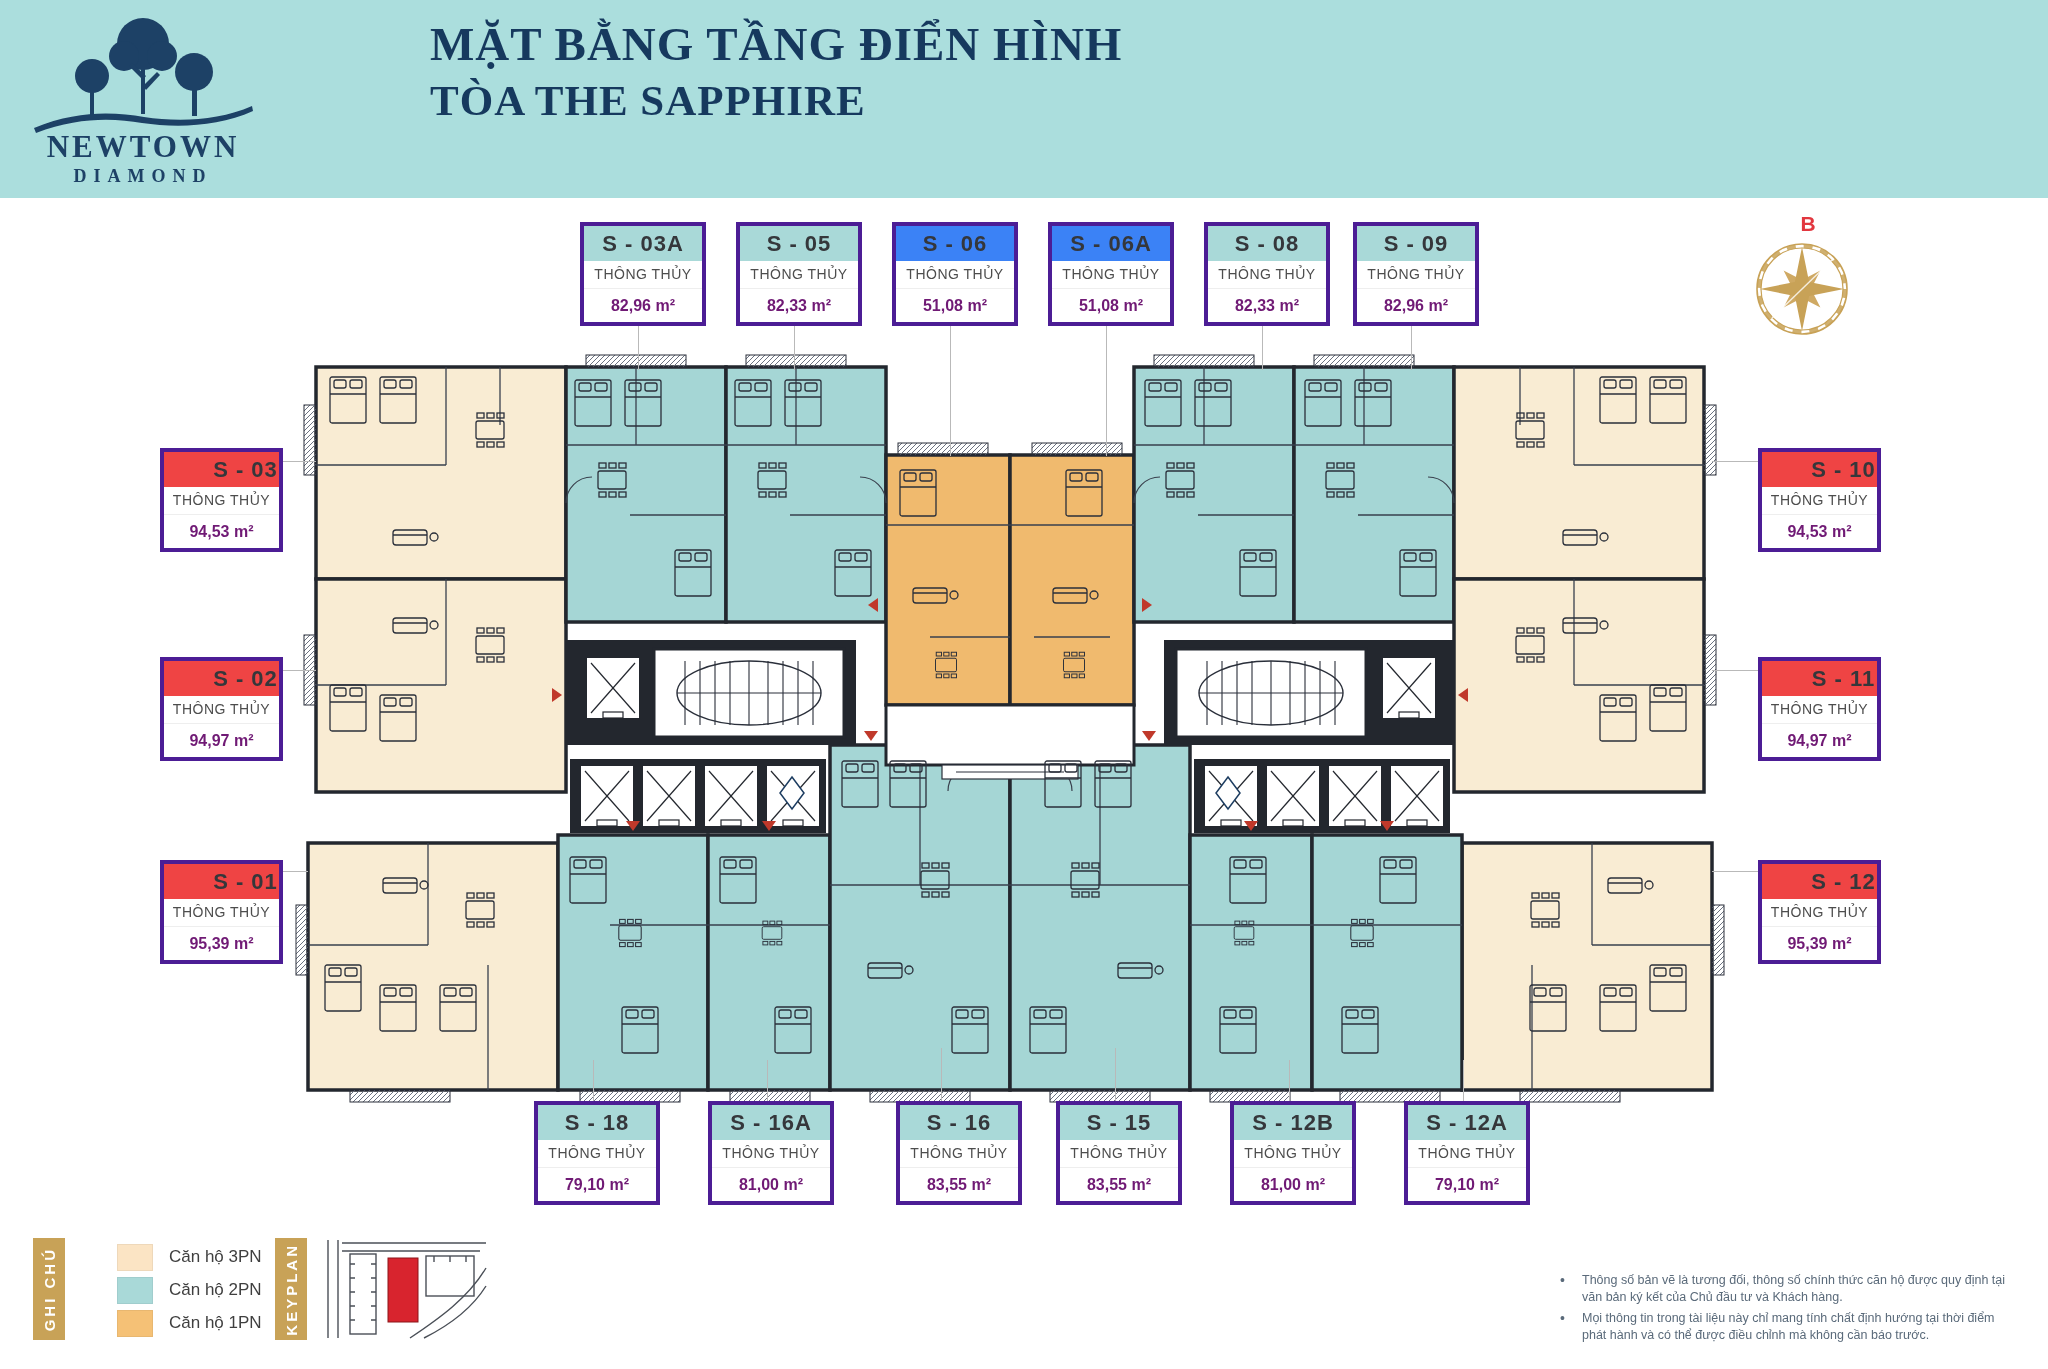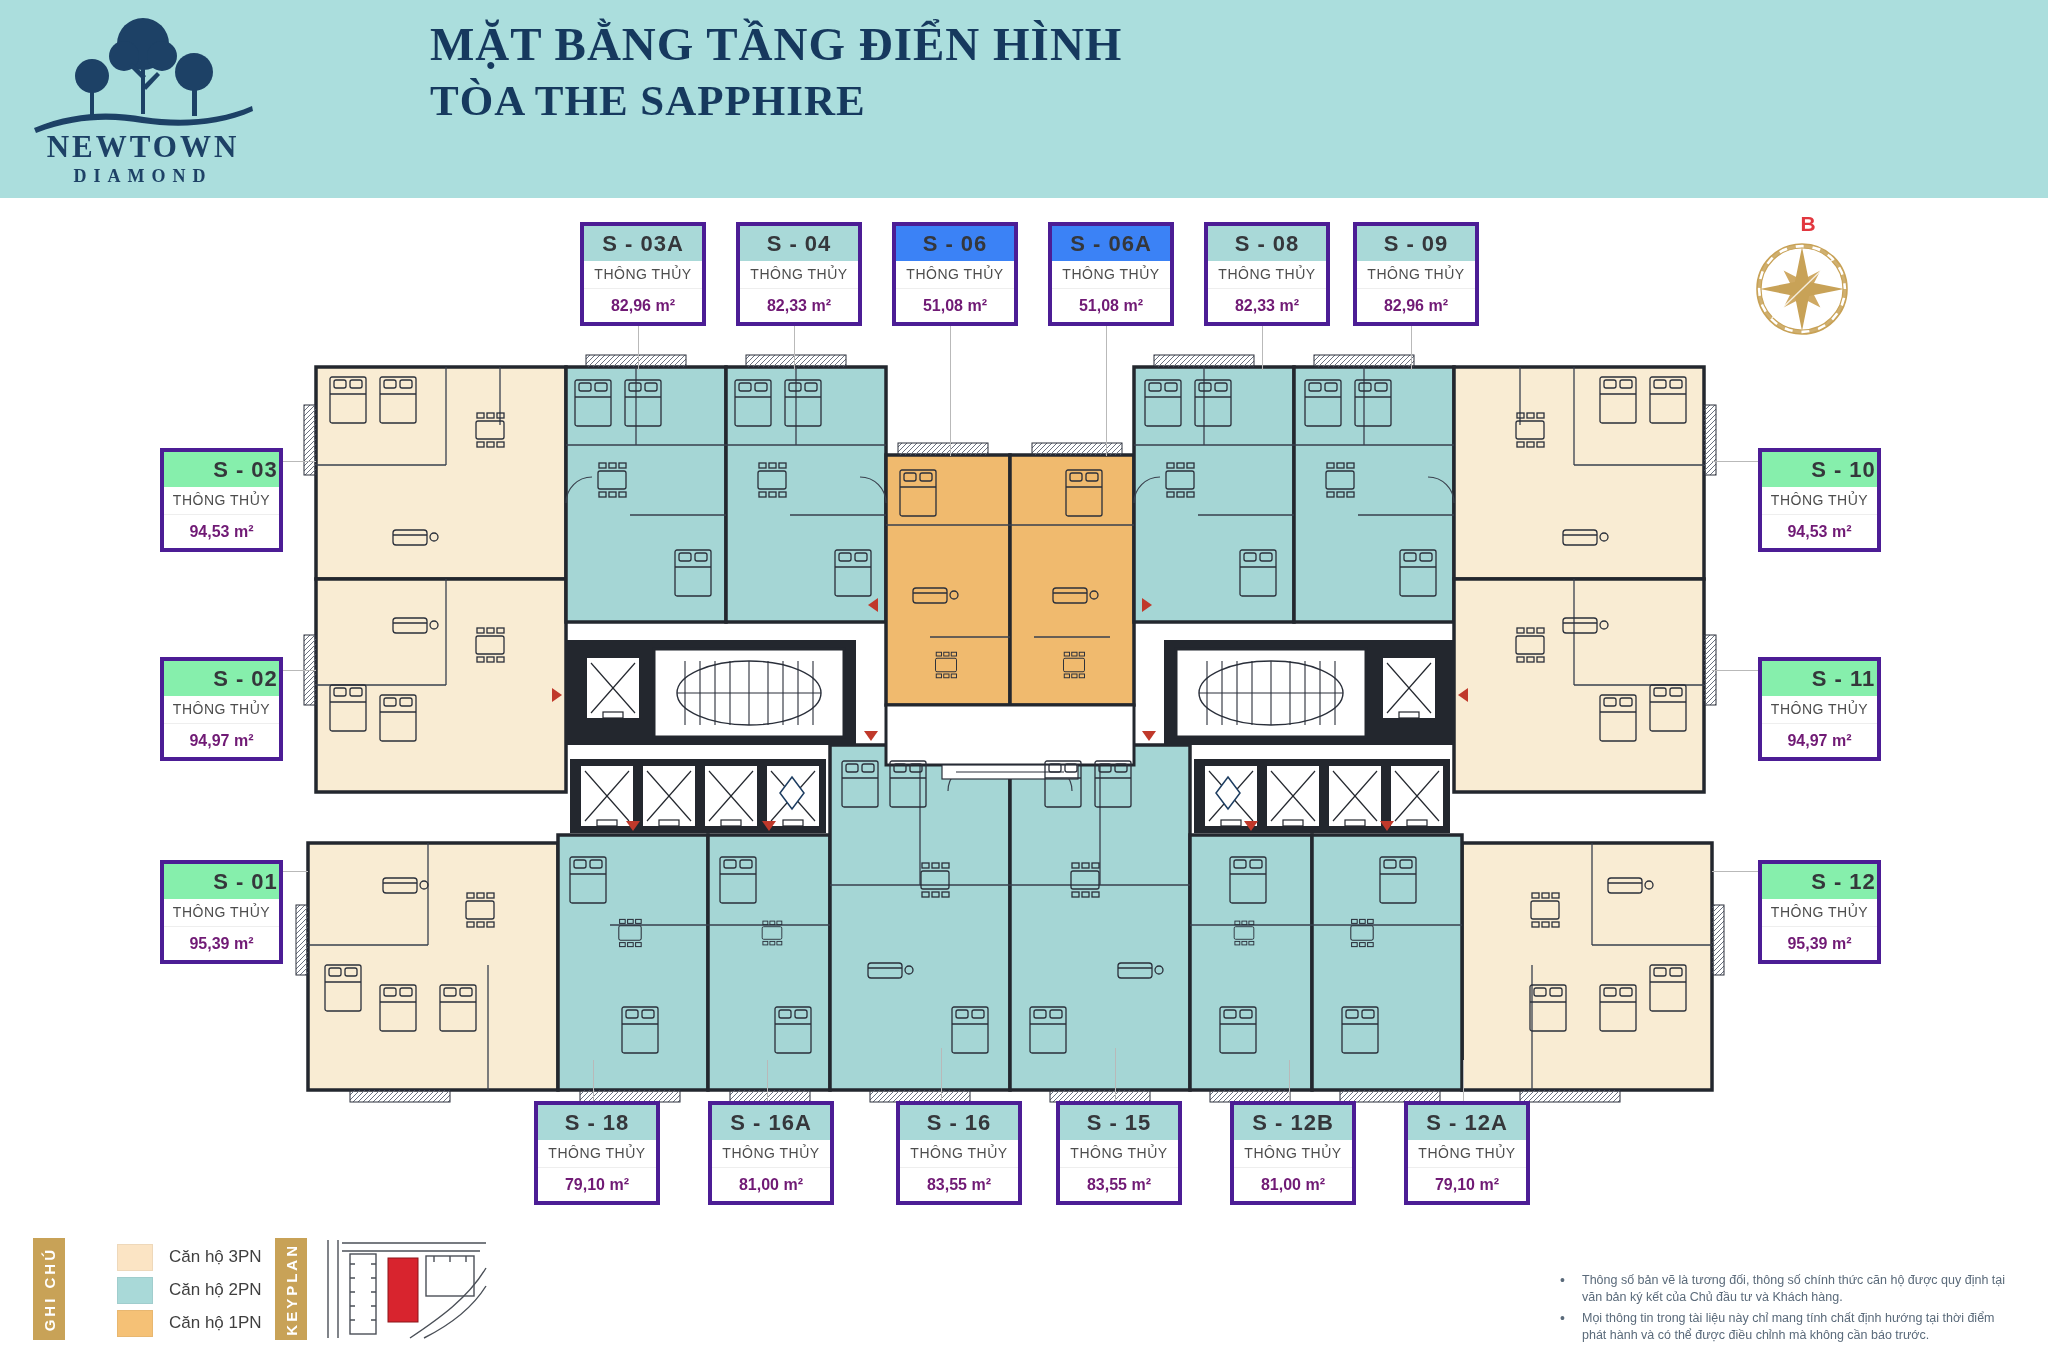--- a/index.html
+++ b/index.html
@@ -7,21 +7,21 @@
           font-family:"Liberation Sans",sans-serif;}
   .band{position:absolute;left:0;top:0;width:2048px;height:198px;background:#abdedd;}
   .title{position:absolute;left:430px;top:16px;width:700px;color:#16395e;
          font-family:"Liberation Serif",serif;font-weight:bold;}
   .title .l1{font-size:47px;letter-spacing:1px;line-height:56px;}
   .title .l2{font-size:43px;letter-spacing:1px;line-height:54px;margin-top:2px;}
   .logo{position:absolute;left:18px;top:4px;}
   
   .card{position:absolute;width:118px;background:#ffffff;border:4px solid #4c1d95;text-align:center;}
   .card .hd{height:35px;line-height:35px;font-weight:bold;font-size:22px;color:#35373b;letter-spacing:1px;}
-  .hd.t2{background:#a9d9d8;} .hd.t3{background:#86efac;padding-left:48px;} .hd.t1{background:#3b82f6;}
+  .hd.t2{background:#a9d9d8;} .hd.t3{background:#ef4444;padding-left:48px;} .hd.t1{background:#3b82f6;}
   .card .sp{height:27px;line-height:27px;font-size:14px;color:#4d4d4d;border-bottom:1px solid #eeeeee;
             letter-spacing:.5px;}
   .card .ar{height:33px;line-height:33px;font-size:16px;font-weight:bold;color:#701a75;}
   .ldr{position:absolute;background:#b9b9b9;}
   
   .vbar{position:absolute;width:32px;height:102px;background:#c8a257;color:#ffffff;
         display:flex;align-items:center;justify-content:center;}
   .vbar span{writing-mode:vertical-rl;transform:rotate(180deg);font-size:15px;font-weight:bold;
              letter-spacing:3px;}
   .lgrow{position:absolute;height:26px;display:flex;align-items:center;margin-left:37px;}
@@ -347,21 +347,21 @@
   <div class="ldr" style="left:1115px;top:1048px;width:1px;height:53px"></div>
   <div class="ldr" style="left:1289px;top:1060px;width:1px;height:41px"></div>
   <div class="ldr" style="left:1463px;top:1060px;width:1px;height:41px"></div>
 
   <div class="card" style="left:580px;top:222px">
     <div class="hd t2">S - 03A</div>
     <div class="sp">THÔNG THỦY</div>
     <div class="ar">82,96 m²</div>
   </div>
   <div class="card" style="left:736px;top:222px">
-    <div class="hd t2">S - 04</div>
+    <div class="hd t2">S - 05</div>
     <div class="sp">THÔNG THỦY</div>
     <div class="ar">82,33 m²</div>
   </div>
   <div class="card" style="left:892px;top:222px">
     <div class="hd t1">S - 06</div>
     <div class="sp">THÔNG THỦY</div>
     <div class="ar">51,08 m²</div>
   </div>
   <div class="card" style="left:1048px;top:222px">
     <div class="hd t1">S - 06A</div>

